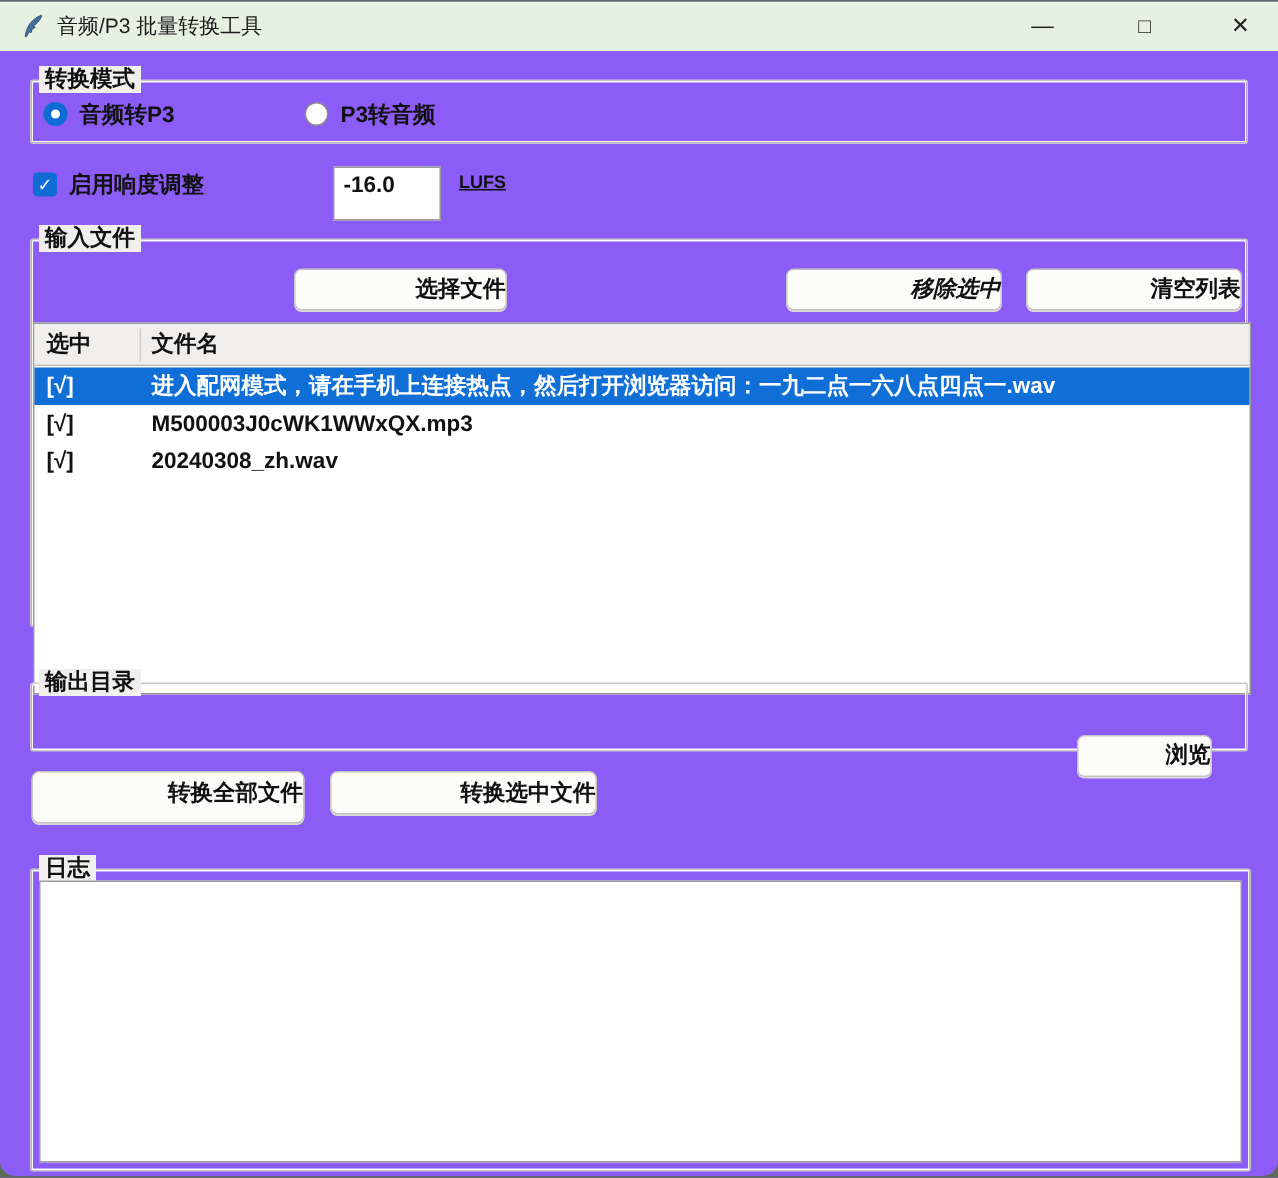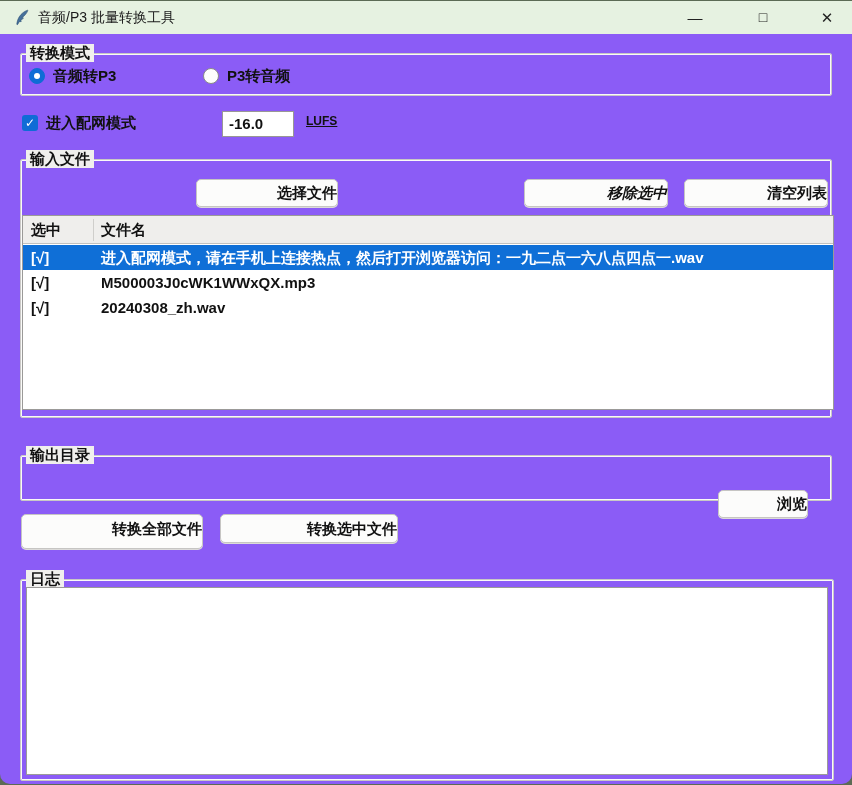--- a/index.html
+++ b/index.html
@@ -29,21 +29,21 @@
            font-size:15px; font-weight:700; color:#111; padding:0 6px; line-height:24px;
            white-space:nowrap; overflow:hidden; }
   .radio { position:absolute; width:16px; height:16px; border-radius:50%; }
   .radio.on  { background:#0f6cd6; border:1px solid #0f6cd6; }
   .radio.on::after { content:""; position:absolute; left:4px; top:4px; width:6px; height:6px;
                      border-radius:50%; background:#fff; }
   .radio.off { background:#fdfdfd; border:1px solid #8a8a88; }
   .checkbox { position:absolute; width:16px; height:16px; background:#0f6cd6; border-radius:3px;
               color:#fff; font-size:12px; line-height:16px; text-align:center; }
   
-  .table { position:absolute; left:22px; top:214px; width:812px; height:195px;
+  .table { position:absolute; left:22px; top:214px; width:812px; height:248px;
            background:#ffffff; border:1px solid #9b9a98; }
   .thead { position:absolute; left:0; top:0; width:100%; height:28px; background:#efeeec;
            border-bottom:1px solid #c2c1bf; }
   .th { position:absolute; top:0; height:28px; line-height:28px; font-size:15px;
         font-weight:700; color:#111; }
   .th-divider { position:absolute; left:70px; top:3px; width:1px; height:22px; background:#cfcecb; }
   .trow { position:absolute; left:0; width:100%; height:25px; line-height:25px;
           font-size:15px; font-weight:700; color:#111; white-space:nowrap; }
   .trow .c1 { position:absolute; left:8px; }
   .trow .c2 { position:absolute; left:78px; }
@@ -69,22 +69,22 @@
 
   <div class="group" style="left:20px; top:52px; width:812px; height:43px;">
     <span class="group-label">转换模式</span>
     <span class="radio on" style="left:8px; top:14px;"></span>
     <span class="free-label" style="left:32px; top:13px;">音频转P3</span>
     <span class="radio off" style="left:182px; top:14px;"></span>
     <span class="free-label" style="left:206px; top:13px;">P3转音频</span>
   </div>
 
   <span class="checkbox" style="left:22px; top:114px;">✓</span>
-  <span class="free-label" style="left:46px; top:113px;">进入配网模式</span>
-  <div class="entry" style="left:222px; top:110px; width:72px; height:26px;">-16.0</div>
+  <span class="free-label" style="left:46px; top:113px;">启用响度调整</span>
+  <div class="entry" style="left:222px; top:110px; width:72px; height:36px;">-16.0</div>
   <span class="free-label" style="left:306px; top:113px; font-size:12px;text-decoration:underline;">LUFS</span>
 
   <div class="group" style="left:20px; top:158px; width:812px; height:259px;">
     <span class="group-label">输入文件</span>
   </div>
   <div class="btn" style="left:196px; top:178px; width:142px; height:28px; line-height:26px;">选择文件</div>
   <div class="btn" style="left:524px; top:178px; width:144px; height:28px; line-height:26px;font-style:italic;">移除选中</div>
   <div class="btn" style="left:684px; top:178px; width:144px; height:28px; line-height:26px;">清空列表</div>
 
   <div class="table">

